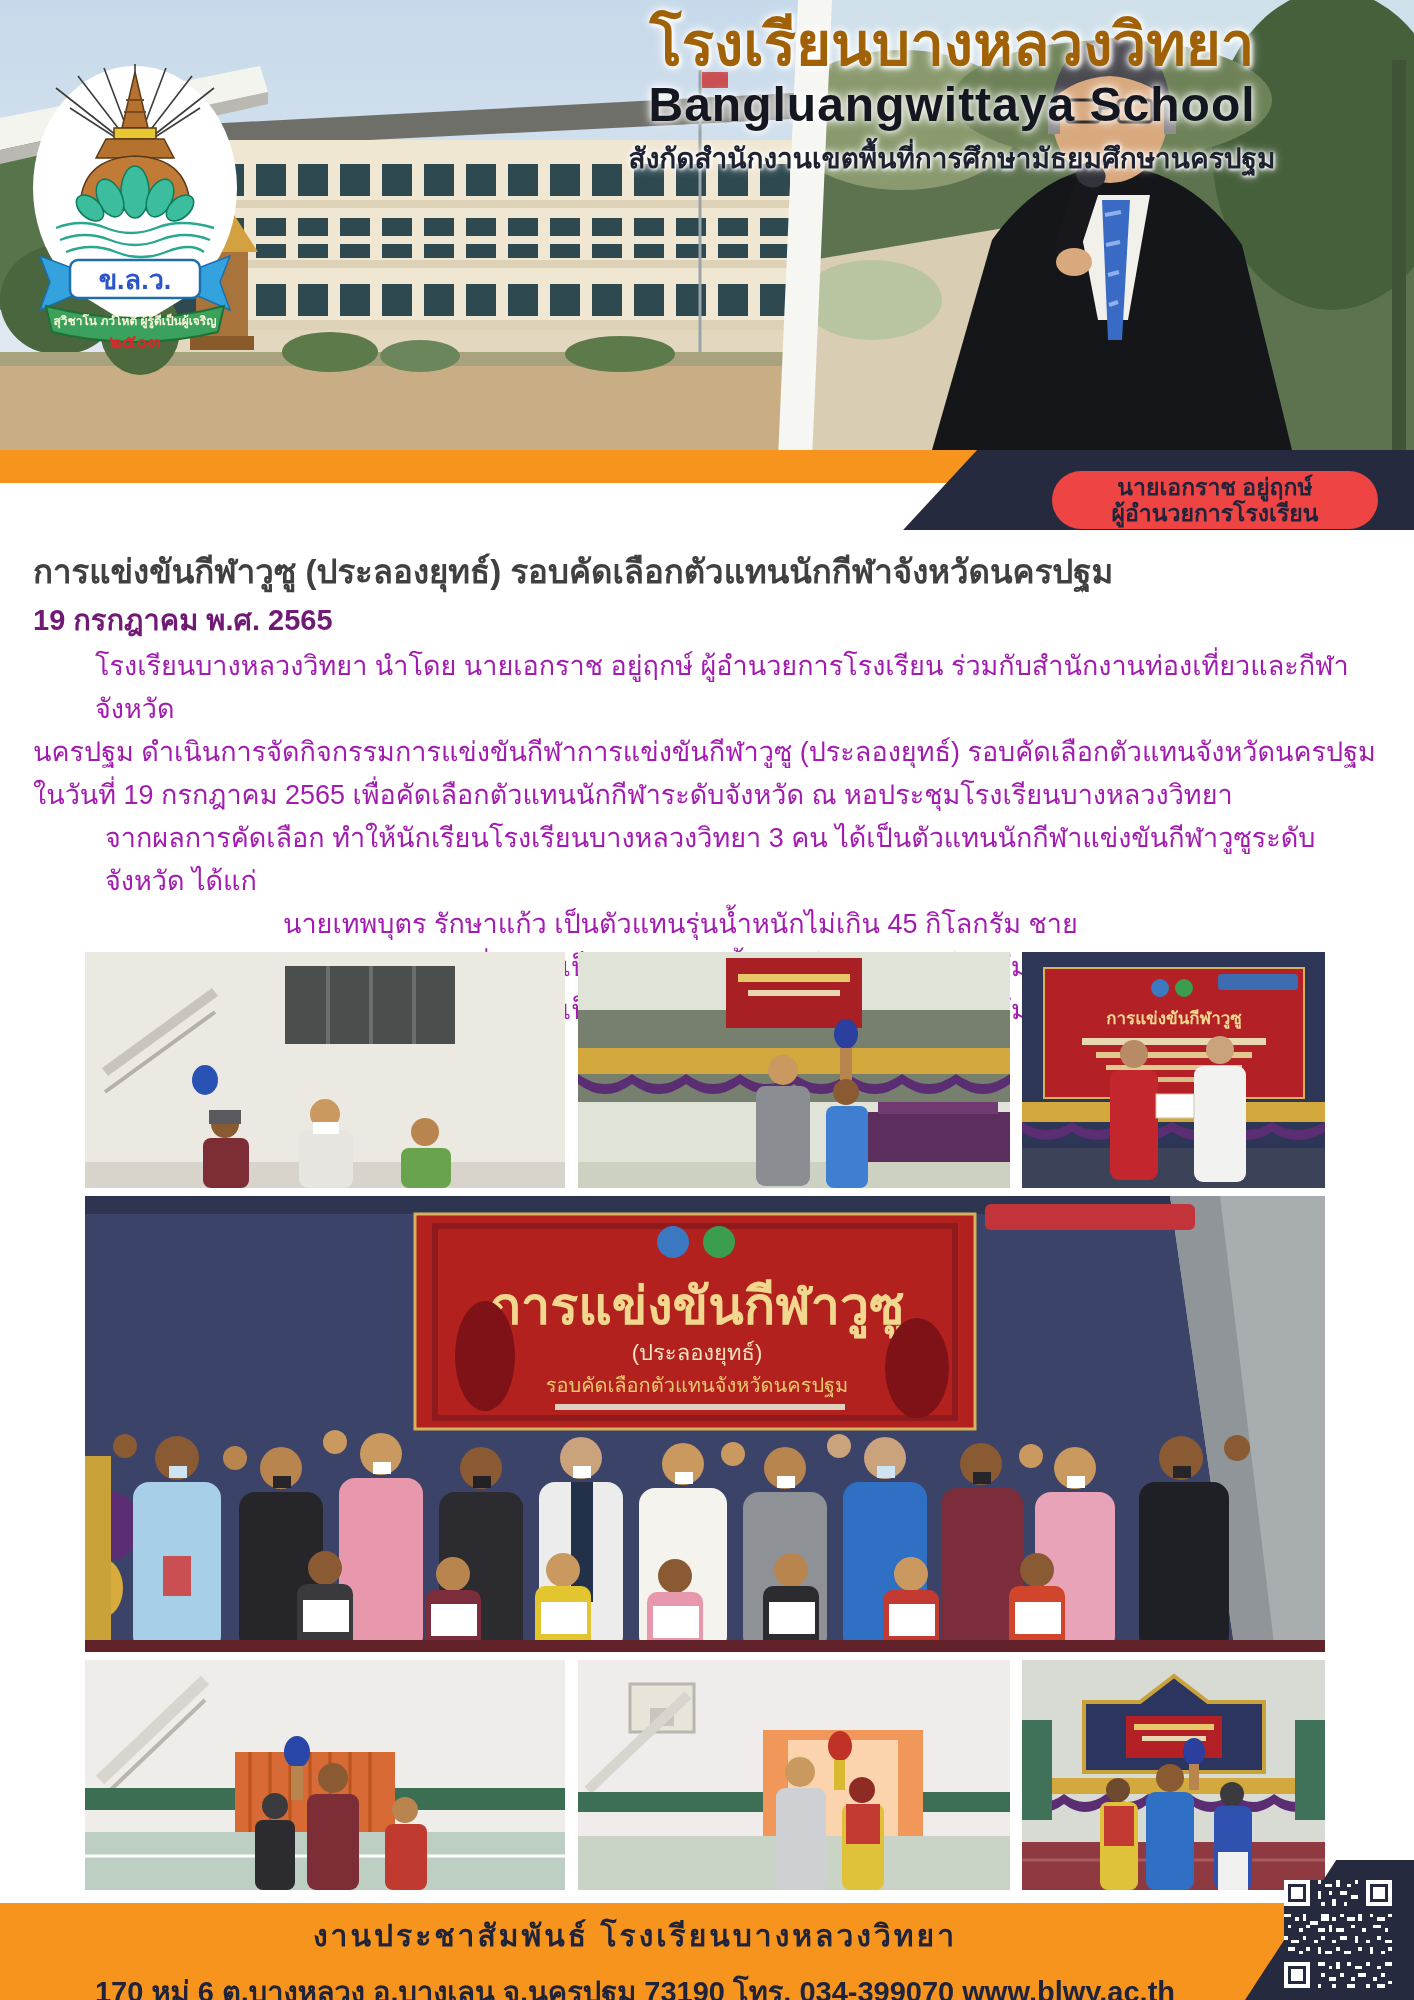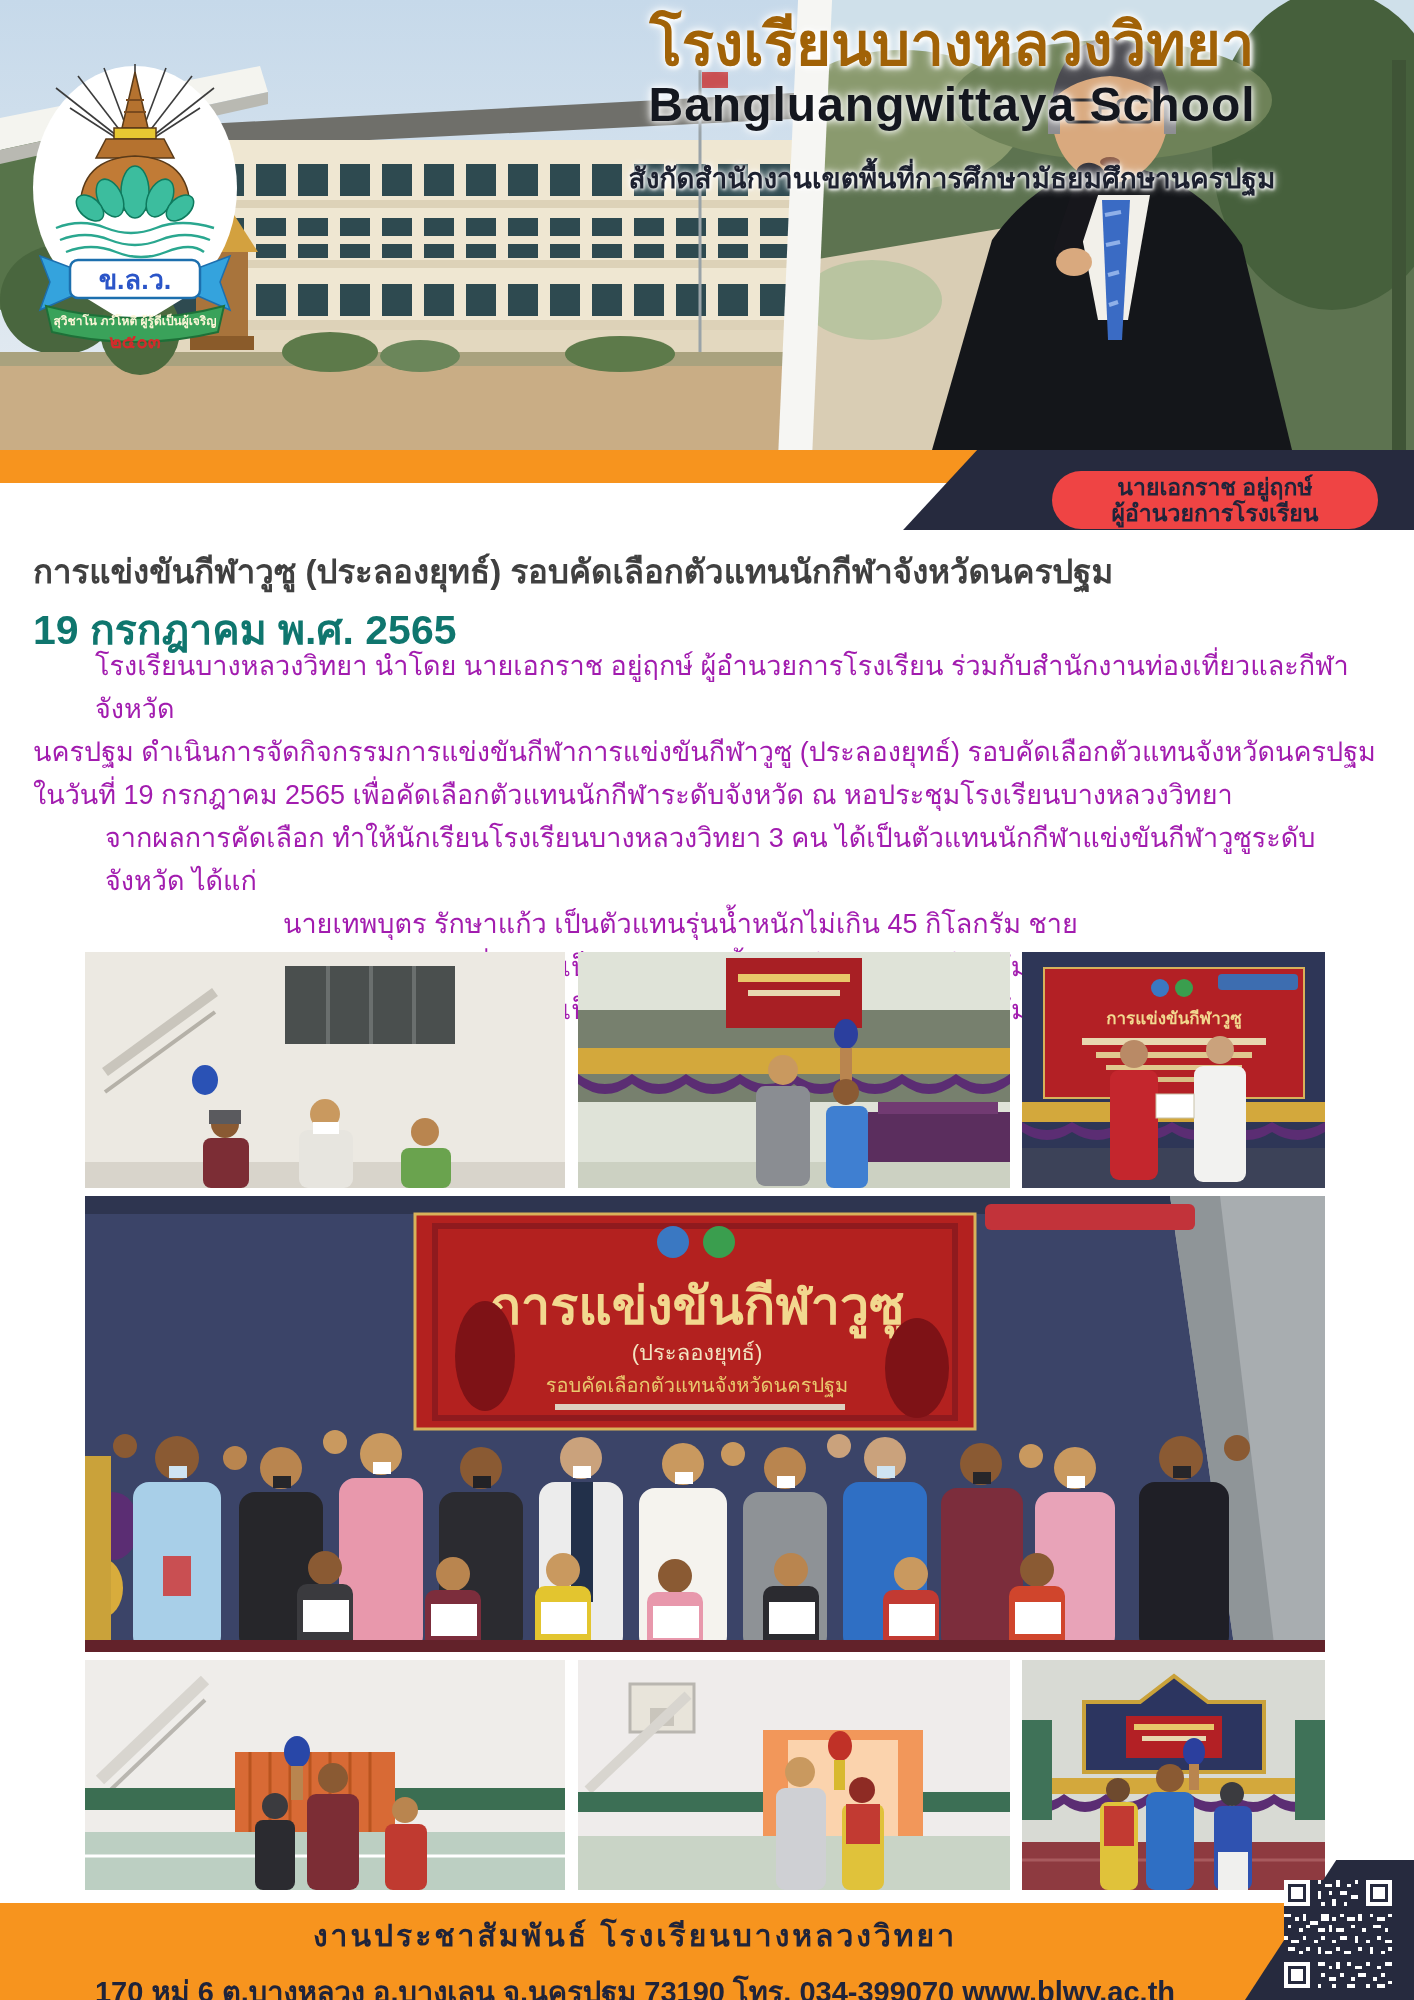--- a/index.html
+++ b/index.html
@@ -8,35 +8,35 @@
 
   
   .header{position:absolute;left:0;top:0;width:1414px;height:450px;overflow:hidden;background:#d7e4ef;}
   .header svg{position:absolute;top:0;}
   .divider-strip{position:absolute;left:788px;top:-10px;width:34px;height:480px;background:#f6f6f3;transform:skewX(-2.5deg);}
   .titles{position:absolute;left:500px;top:10px;width:904px;text-align:center;}
   .title-th{font-size:60px;font-weight:bold;color:#a16207;line-height:1.15;
             text-shadow:0 0 6px #ffffff,0 0 12px #ffffff,2px 2px 4px rgba(255,255,255,.9);}
   .title-en{font-size:48px;font-weight:bold;color:#14171f;line-height:1.1;letter-spacing:1px;
             text-shadow:0 0 6px #ffffff,0 0 12px #ffffff;}
-  .title-sub{margin-top:24px;font-size:28px;font-weight:bold;color:#1d2130;
+  .title-sub{margin-top:4px;font-size:28px;font-weight:bold;color:#1d2130;
             text-shadow:0 0 5px #ffffff,0 0 10px #ffffff,1px 1px 3px rgba(255,255,255,.95);}
   .logo-wrap{position:absolute;left:26px;top:60px;width:218px;height:296px;}
 
   
   .orange-band{position:absolute;left:0;top:450px;width:1414px;height:33px;background:#f7941e;}
   .navy-wedge{position:absolute;left:900px;top:450px;width:514px;height:80px;background:#262a3e;
               clip-path:polygon(15% 0,100% 0,100% 100%,0.6% 100%);}
   .director-badge{position:absolute;left:1052px;top:471px;width:326px;height:58px;background:#ef4444;
                   border-radius:29px;text-align:center;color:#20243a;font-weight:bold;
                   font-size:23px;line-height:26px;padding-top:3px;box-sizing:border-box;}
 
   
   .article-title{position:absolute;left:33px;top:545px;width:1350px;font-size:33px;font-weight:bold;color:#404040;}
-  .article-date{position:absolute;left:33px;top:597px;width:600px;font-size:41px;font-weight:bold;color:#0f766e;}
+  .article-date{position:absolute;left:33px;top:597px;width:600px;font-size:29px;font-weight:bold;color:#701a75;}
   .article-body{position:absolute;left:33px;top:645px;width:1360px;font-size:27px;color:#a21caf;line-height:43px;}
   .indent-1{padding-left:62px;}
   .indent-4{padding-left:72px;}
   .athlete-line{padding-left:250px;}
 
   
   .photo{position:absolute;overflow:hidden;background:#dddddd;}
   .photo svg{display:block;width:100%;height:100%;}
   .ph-t1{left:85px;top:952px;width:480px;height:236px;}
   .ph-t2{left:578px;top:952px;width:432px;height:236px;}

